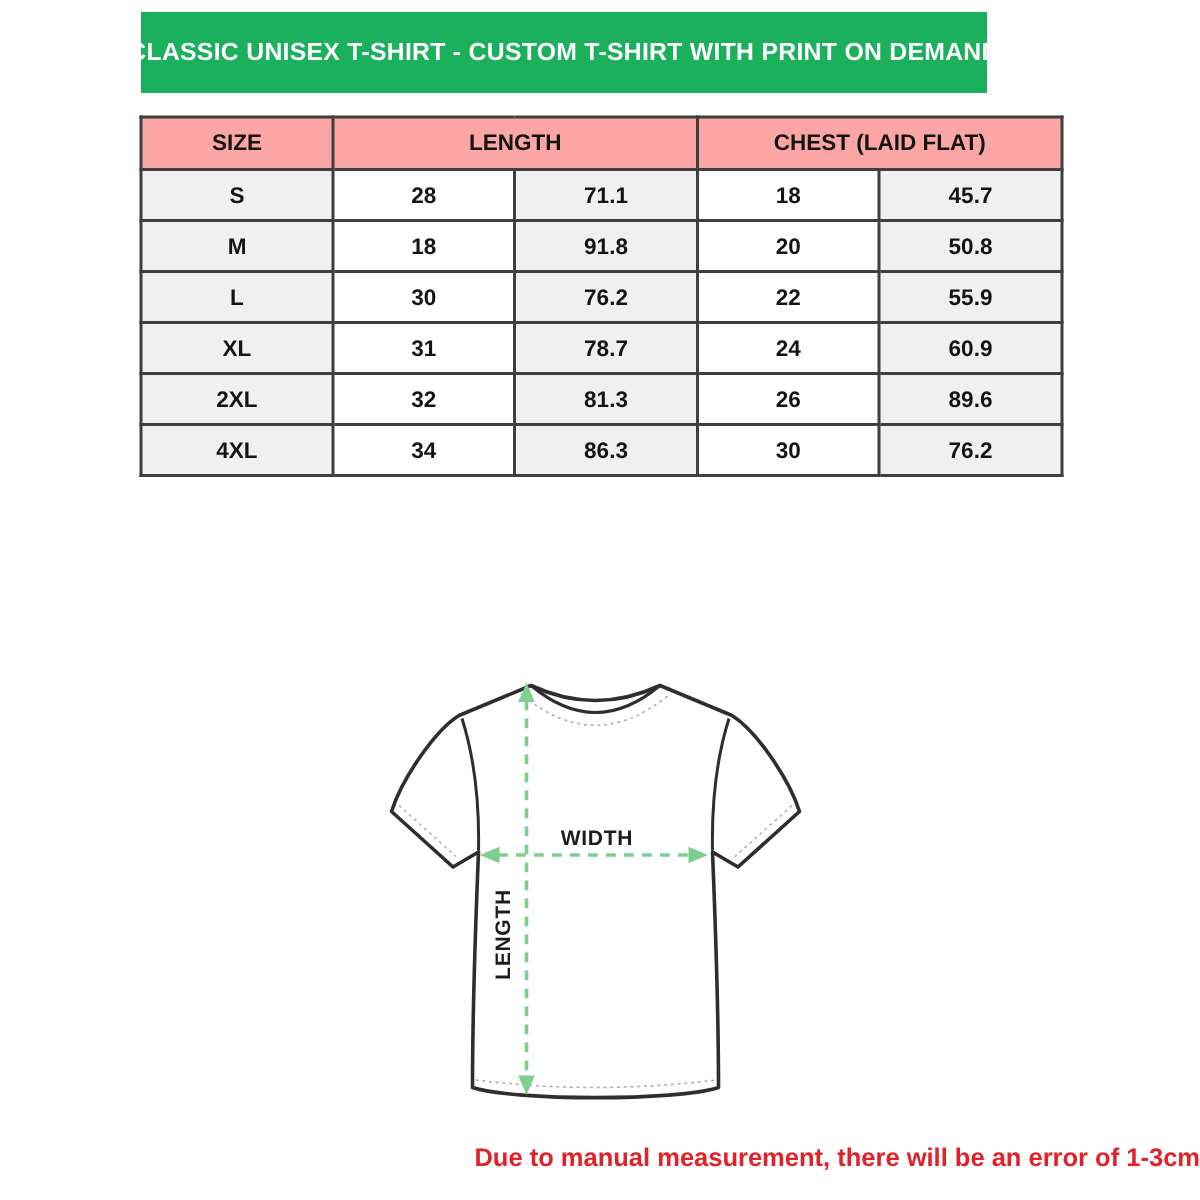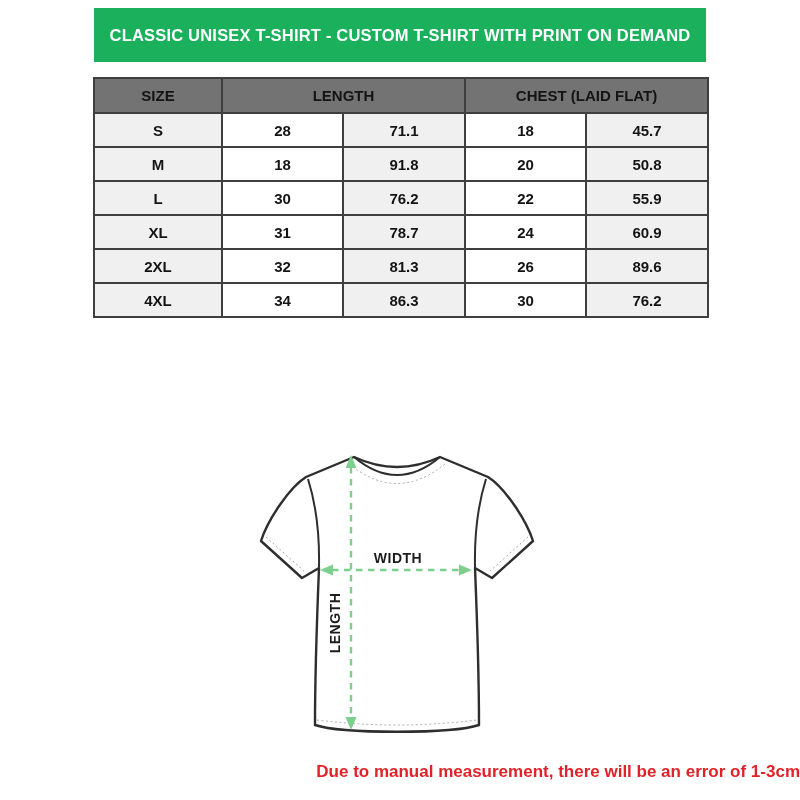--- a/index.html
+++ b/index.html
@@ -8,21 +8,21 @@
     width: 800px;
     height: 800px;
     background: #ffffff;
     font-family: "Liberation Sans", sans-serif;
     overflow: hidden;
   }
   .banner {
     position: absolute;
     left: 94px;
     top: 8px;
-    width: 612px;
+    width: 564px;
     height: 54px;
     background: #1ab05c;
     color: #ffffff;
     display: flex;
     align-items: center;
     justify-content: center;
     font-weight: bold;
     font-size: 16.5px;
     letter-spacing: 0.2px;
     white-space: nowrap;
@@ -37,21 +37,21 @@
   }
   .size-table th, .size-table td {
     border: 2px solid #3f3f3f;
     text-align: center;
     vertical-align: middle;
     font-weight: bold;
     font-size: 15px;
     color: #141414;
     padding: 0;
   }
-  .size-table th { height: 33px; background: #737373; }
+  .size-table th { height: 33px; background: #fca5a5; }
   .size-table td { height: 32px; }
   .size-table td:nth-child(odd) { background: #f0f0f0; }
   .size-table td:nth-child(even) { background: #ffffff; }
   .diagram {
     position: absolute;
     left: 252px;
     top: 437px;
     width: 290px;
     height: 300px;
   }

